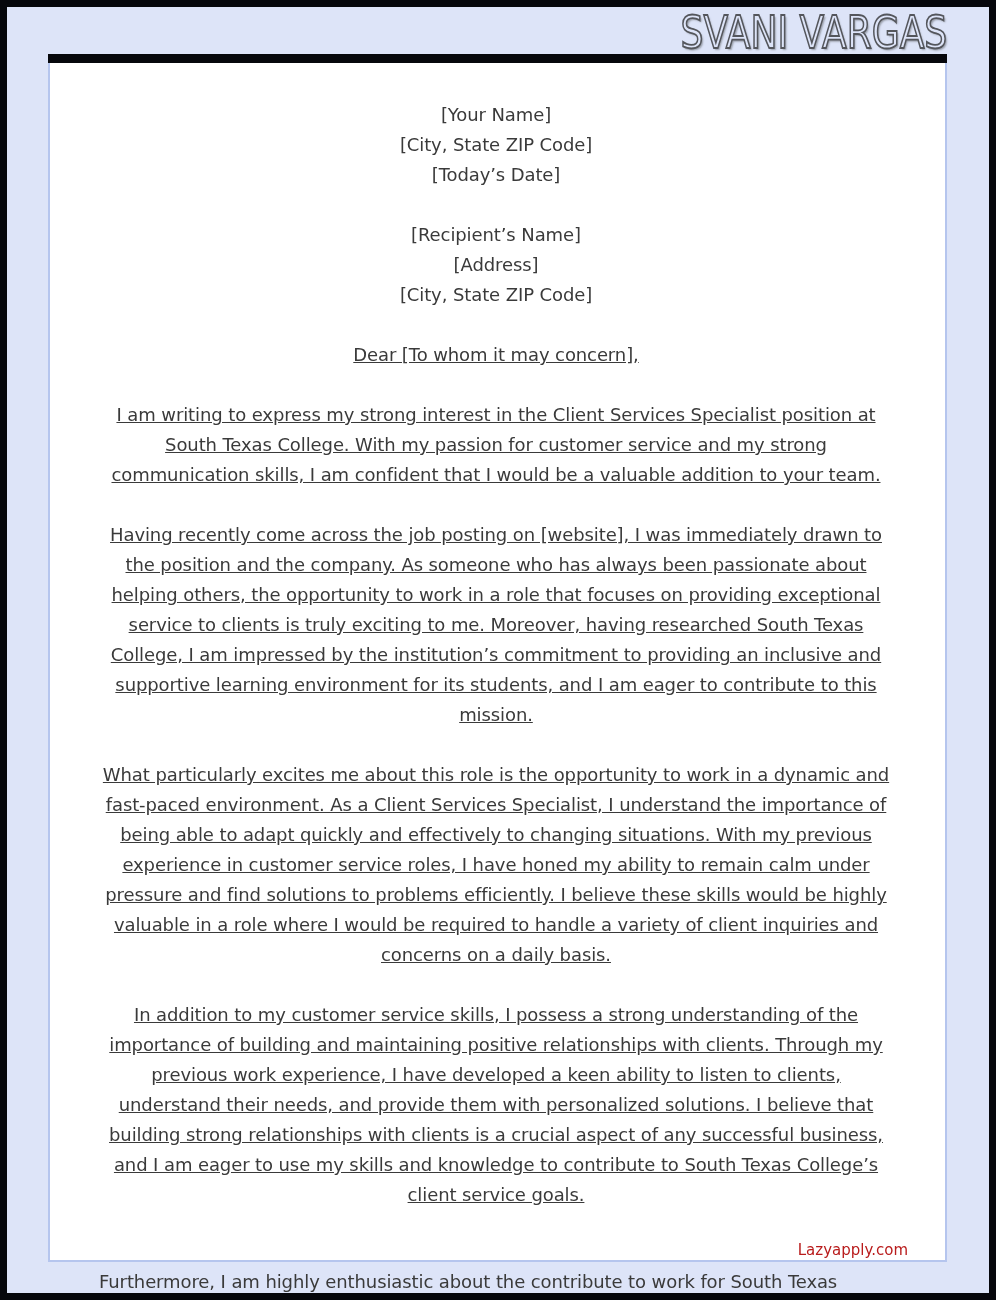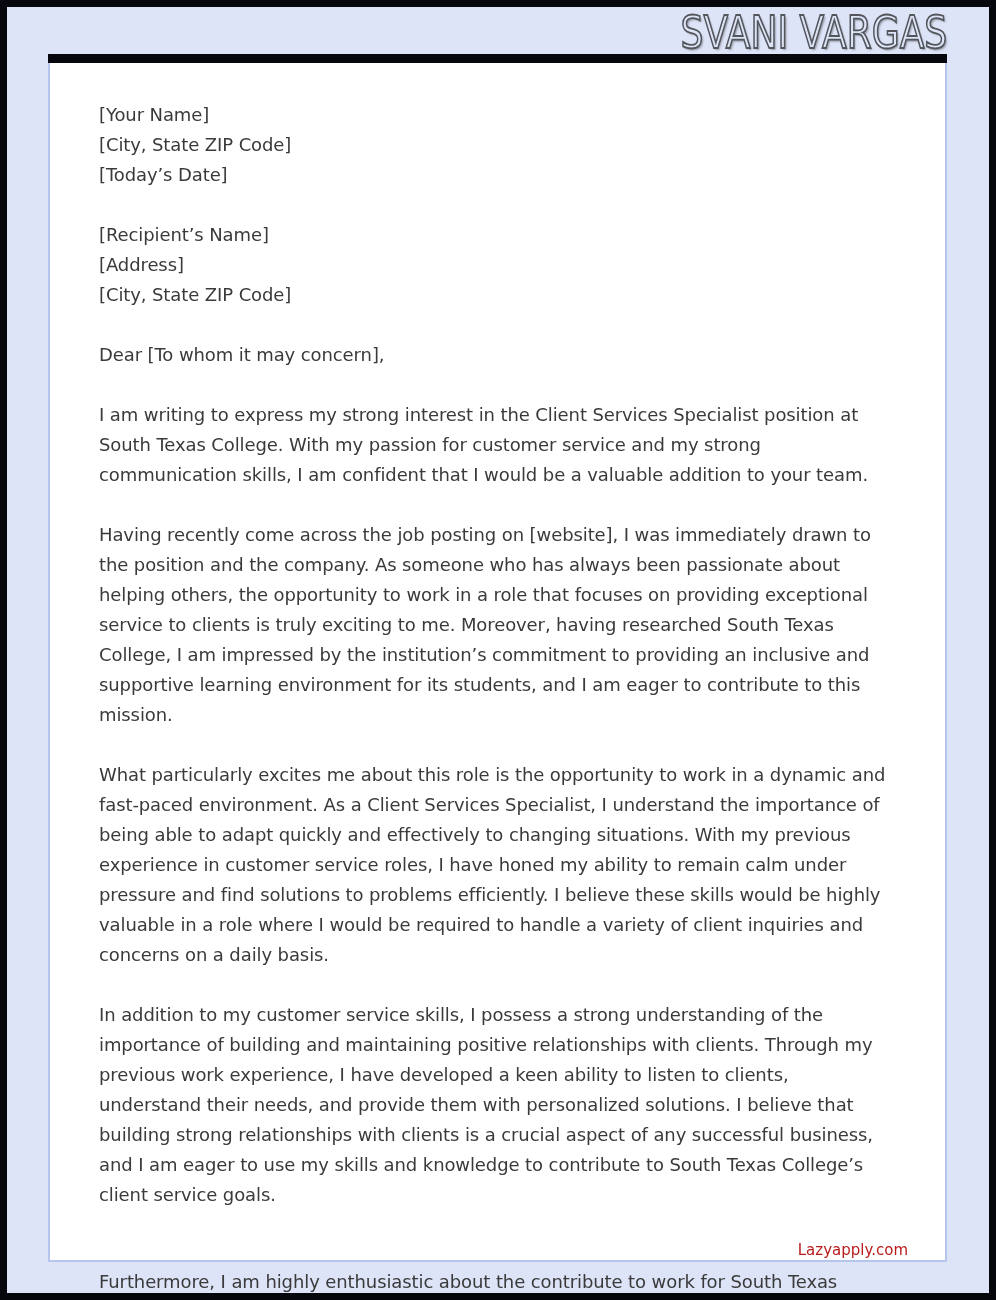--- a/index.html
+++ b/index.html
@@ -32,31 +32,32 @@
     width:899px; height:9px;
     background:#06070c;
   }
   .page {
     position:absolute;
     left:41px; top:56px;
     width:899px; height:1199px;
     background:#ffffff;
     border:2px solid #b5c5ee;
     border-top:none;
+    text-align:center;
   }
   .letter-body {
     padding:37px 52px 0 49px;
     font-size:18px;
     line-height:30px;
     color:#3a3a3a;
     letter-spacing:-0.1px;
   }
   .block { margin-bottom:30px; }
   .block p, .para { margin:0; }
-  .para { margin-bottom:30px; }
+  .para { margin-bottom:30px;text-decoration:underline; }
   .watermark {
     position:absolute;
     right:37px; bottom:1px;
     font-size:15px;
     line-height:18px;
     color:#b91c1c;
     cursor:pointer;
   }
   .overflow-para {
     position:absolute;

